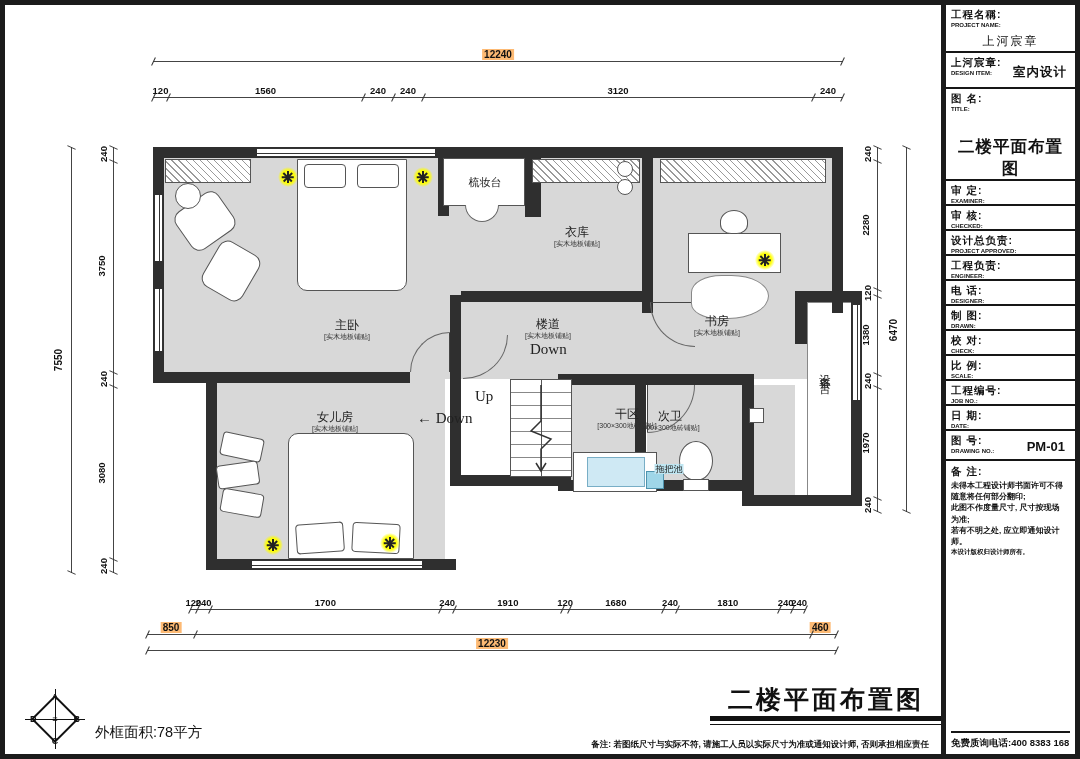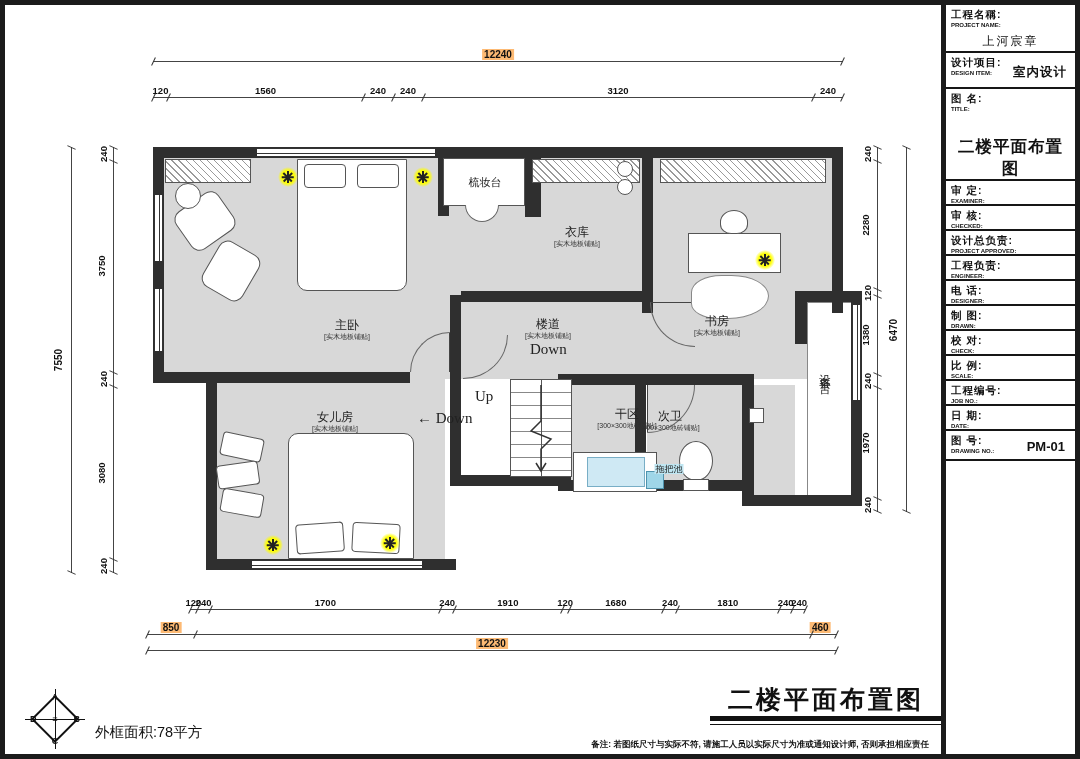--- a/index.html
+++ b/index.html
@@ -363,21 +363,21 @@
     <div style="display:flex;flex-direction:column;flex:1;">
         <div class="tb-row tb-wide">
           <div>
             <div class="tb-cn">工程名稱:</div>
             <div class="tb-en">PROJECT NAME:</div>
           </div>
           <div class="tb-val">上河宸章</div>
         </div>
         <div class="tb-row tb-item">
           <div>
-            <div class="tb-cn">设计项目:</div>
+            <div class="tb-cn">上河宸章:</div>
             <div class="tb-en">DESIGN ITEM:</div>
           </div>
           <div class="tb-val">室内设计</div>
         </div>
         <div class="tb-row tb-big">
           <div>
             <div class="tb-cn">图  名:</div>
             <div class="tb-en">TITLE:</div>
           </div>
           <div class="tb-val">二楼平面布置图</div>
@@ -453,14 +453,27 @@
           <div class="tb-val"></div>
         </div>
         <div class="tb-row tb-num">
           <div>
             <div class="tb-cn">图  号:</div>
             <div class="tb-en">DRAWING NO.:</div>
           </div>
           <div class="tb-val">PM-01</div>
         </div>
       </div>
+    <div class="tb-remark">
+      <div class="remark-label">备 注:</div>
+      <div>
+          <div class="remark-line">未得本工程设计师书面许可不得</div>
+          <div class="remark-line">随意将任何部分翻印;</div>
+          <div class="remark-line">此图不作度量尺寸, 尺寸按现场</div>
+          <div class="remark-line">为准;</div>
+          <div class="remark-line">若有不明之处, 应立即通知设计</div>
+          <div class="remark-line">师。</div>
+          <div class="remark-line tiny">本设计版权归设计师所有。</div>
+        </div>
+      <div class="remark-phone">免费质询电话:400 8383 168</div>
+    </div>
   </div>
 </div>
 
 </body></html>

